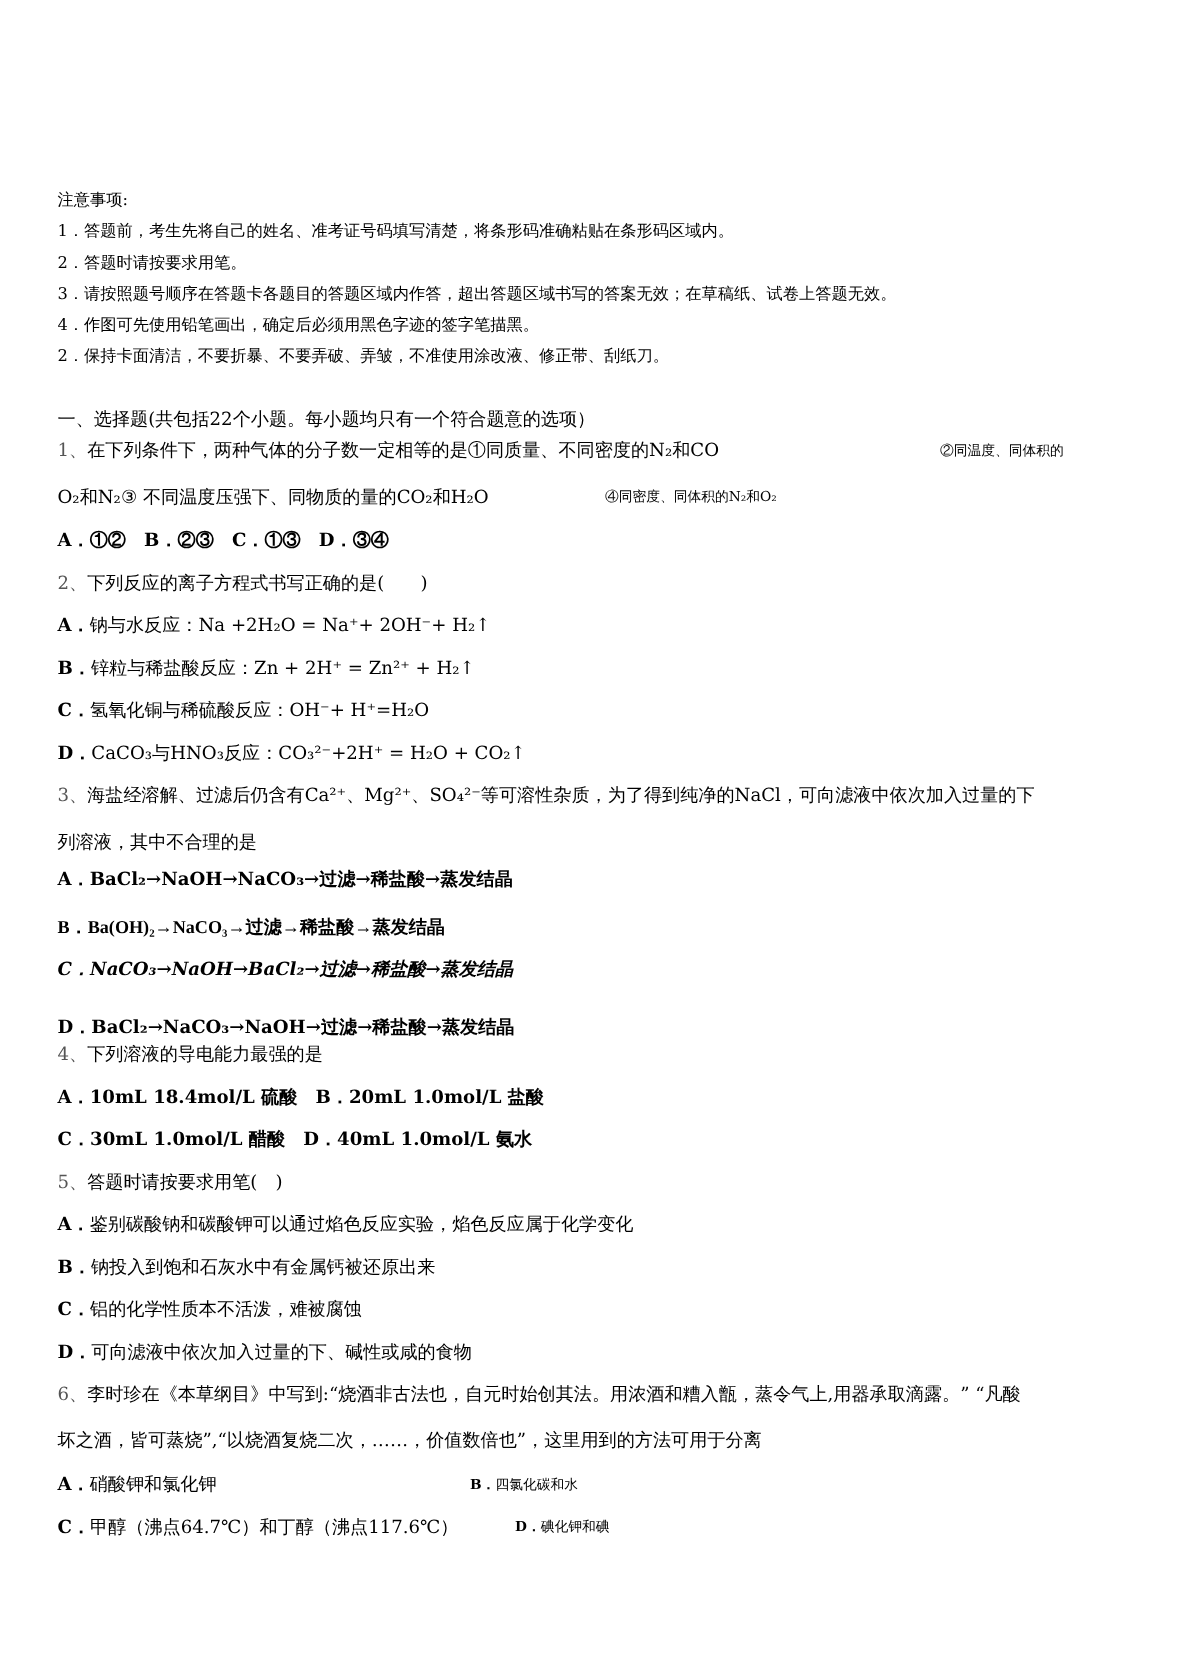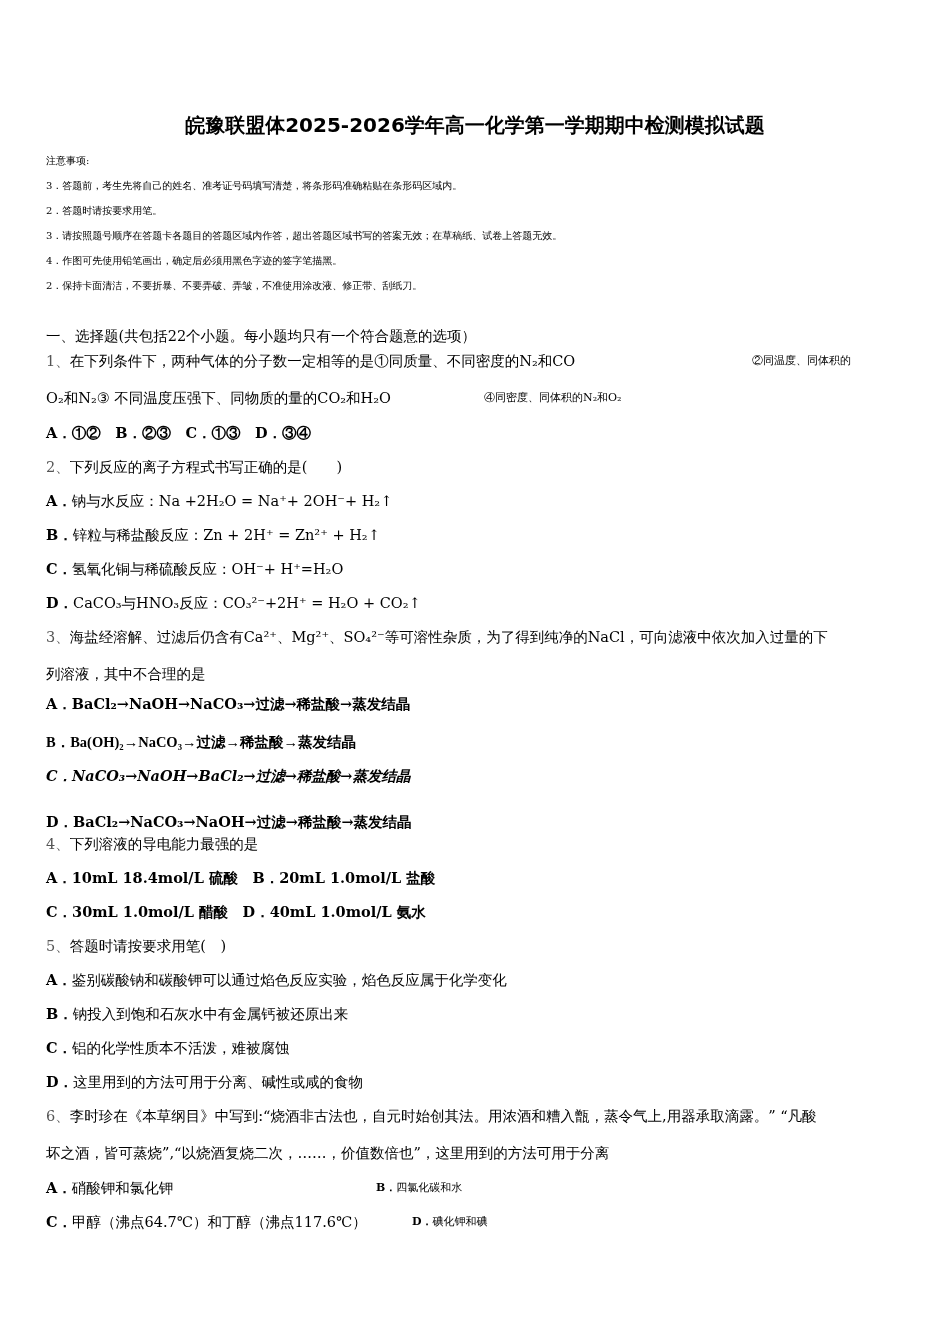--- a/index.html
+++ b/index.html
@@ -3,35 +3,34 @@
 <meta charset="utf-8">
 <style>
   html, body { margin: 0; padding: 0; background: #ffffff; }
   body { width: 950px; height: 1344px; position: relative; overflow: hidden;
          font-family: "DejaVu Serif", "Liberation Serif", serif; color: #000; }
   .page { position: absolute; left: 0; top: 0; width: 950px; height: 1344px; }
   .title { position: absolute; top: 112px; left: 0; width: 950px; text-align: center;
            font-family: "DejaVu Sans", "Liberation Sans", sans-serif; font-weight: bold;
            font-size: 20px; letter-spacing: 0px; }
   .line { position: absolute; left: 46px; font-size: 14.5px; white-space: nowrap; line-height: 20px; }
-  .notes .line { font-size: 10px; }
+  .notes .line { font-size: 13px; }
   .num { color: #555; }
   .bold { font-weight: bold; }
   .right { position: absolute; white-space: nowrap; font-size: 11px; line-height: 20px; }
 </style>
 </head>
 <body>
 
 <div class="page">
 
-  <div class="title">皖豫联盟体2025-2026学年高一化学第一学期期中检测模拟试题</div>
 
   <div class="notes">
     <div class="line" style="top:151px;">注意事项:</div>
-    <div class="line" style="top:176px;">3．答题前，考生先将自己的姓名、准考证号码填写清楚，将条形码准确粘贴在条形码区域内。</div>
+    <div class="line" style="top:176px;">1．答题前，考生先将自己的姓名、准考证号码填写清楚，将条形码准确粘贴在条形码区域内。</div>
     <div class="line" style="top:201px;">2．答题时请按要求用笔。</div>
     <div class="line" style="top:226px;">3．请按照题号顺序在答题卡各题目的答题区域内作答，超出答题区域书写的答案无效；在草稿纸、试卷上答题无效。</div>
     <div class="line" style="top:251px;">4．作图可先使用铅笔画出，确定后必须用黑色字迹的签字笔描黑。</div>
     <div class="line" style="top:276px;">2．保持卡面清洁，不要折暴、不要弄破、弄皱，不准使用涂改液、修正带、刮纸刀。</div>
   </div>
 
   <div class="line" style="top:326px;">一、选择题(共包括22个小题。每小题均只有一个符合题意的选项）</div>
 
   <div>
     <div class="line" style="top:351px;">
@@ -72,21 +71,21 @@
     <div class="line bold" style="top:902px;">C．30mL 1.0mol/L 醋酸　D．40mL 1.0mol/L 氨水</div>
   </div>
 
   <div>
     <div class="line" style="top:936px;">
       <span class="num">5、</span><span>答题时请按要求用笔(　)</span>
     </div>
     <div class="line" style="top:970px;"><span class="bold">A．</span><span>鉴别碳酸钠和碳酸钾可以通过焰色反应实验，焰色反应属于化学变化</span></div>
     <div class="line" style="top:1004px;"><span class="bold">B．</span><span>钠投入到饱和石灰水中有金属钙被还原出来</span></div>
     <div class="line" style="top:1038px;"><span class="bold">C．</span><span>铝的化学性质本不活泼，难被腐蚀</span></div>
-    <div class="line" style="top:1072px;"><span class="bold">D．</span><span>这里用到的方法可用于分离、碱性或咸的食物</span></div>
+    <div class="line" style="top:1072px;"><span class="bold">D．</span><span>可向滤液中依次加入过量的下、碱性或咸的食物</span></div>
   </div>
 
   <div>
     <div class="line" style="top:1106px;">
       <span class="num">6、</span><span>李时珍在《本草纲目》中写到:“烧酒非古法也，自元时始创其法。用浓酒和糟入甑，蒸令气上,用器承取滴露。” “凡酸</span>
     </div>
     <div class="line" style="top:1143px;">坏之酒，皆可蒸烧”,“以烧酒复烧二次，……，价值数倍也”，这里用到的方法可用于分离</div>
     <div class="line" style="top:1178px;"><span class="bold">A．</span><span>硝酸钾和氯化钾</span></div>
     <div class="right" style="top:1178px; left:376px;"><span class="bold">B．</span><span>四氯化碳和水</span></div>
     <div class="line" style="top:1212px;"><span class="bold">C．</span><span>甲醇（沸点64.7℃）和丁醇（沸点117.6℃）</span></div>

